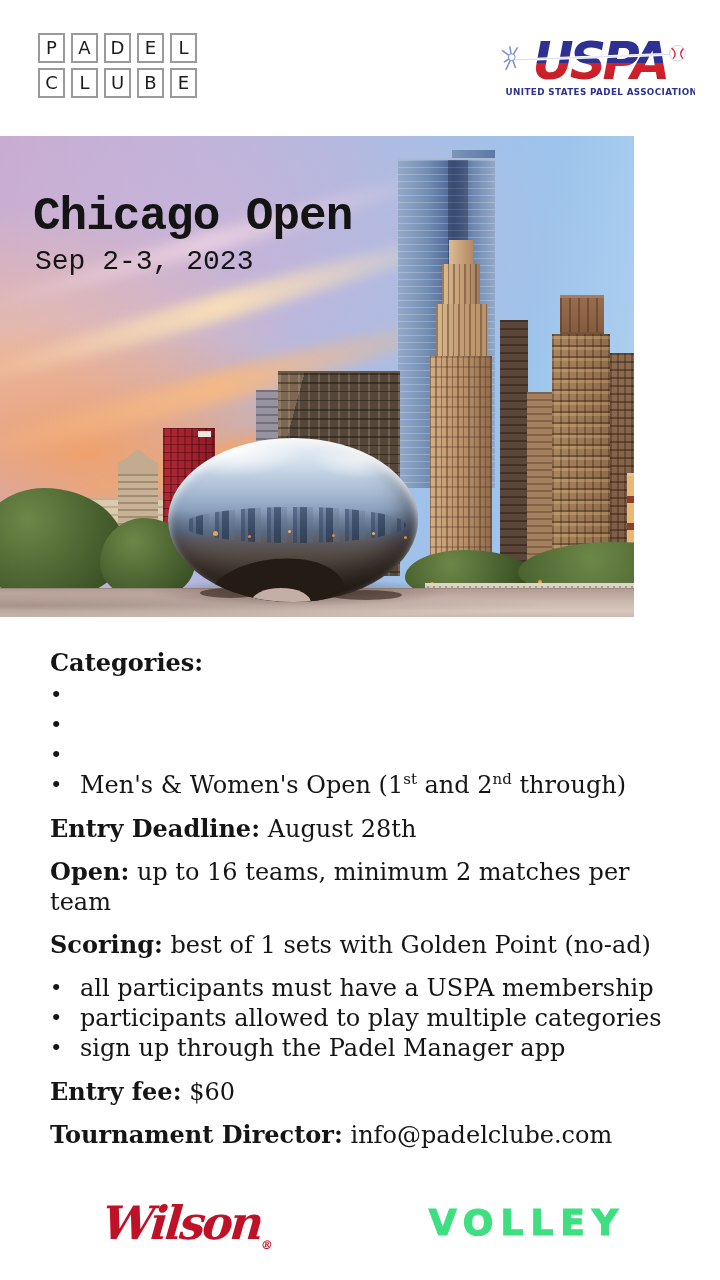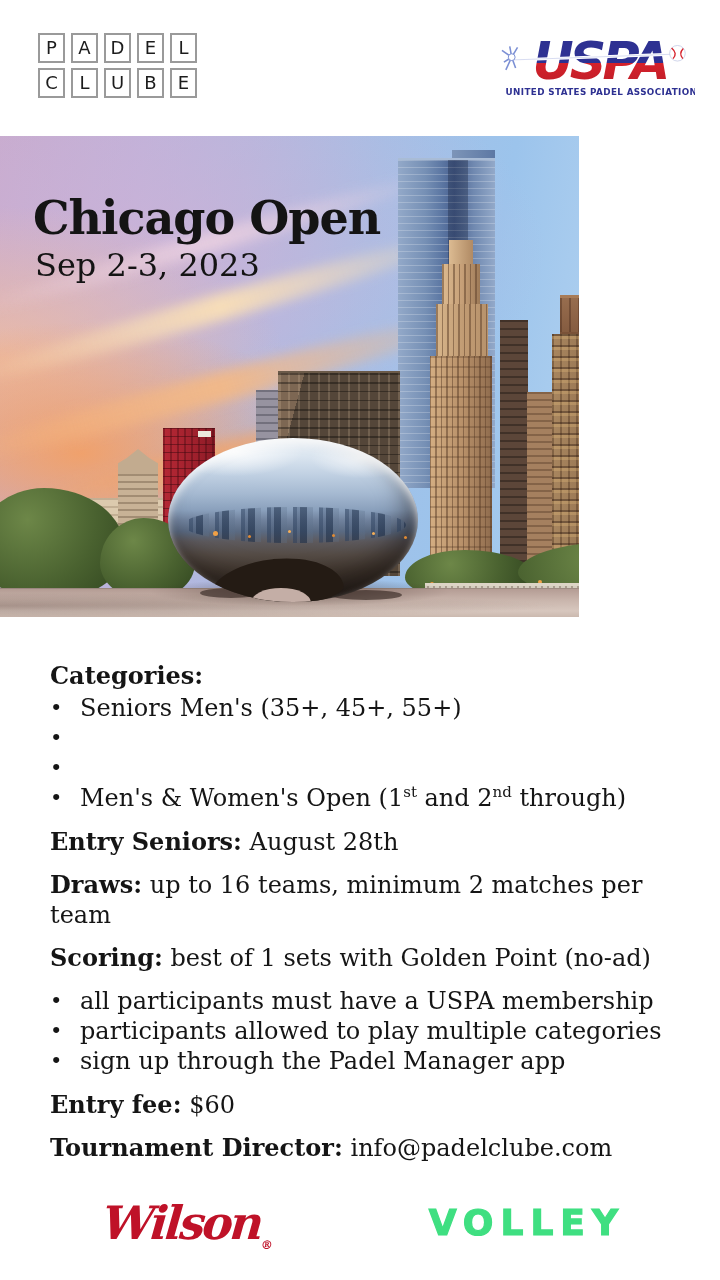--- a/index.html
+++ b/index.html
@@ -15,26 +15,27 @@
   .pc-row { display:flex; gap:6px; }
   .pc-box {
     width:27px; height:30px; border:2px solid #9a9a9a; background:#fff;
     display:flex; align-items:center; justify-content:center;
     font-family:"DejaVu Sans", sans-serif; font-size:18px; color:#1c1c1c; line-height:1;
   }
   .uspa-logo { position:absolute; right:25px; top:26px; }
 
   
   .hero {
-    position:absolute; left:0; top:136px; width:579px; height:481px; overflow:hidden;
+    position:absolute; left:0; top:136px; width:634px; height:481px; overflow:hidden;
     background:
       radial-gradient(ellipse 62% 38% at 14% 66%, rgba(246,158,92,.85), rgba(246,158,92,0) 72%),
       radial-gradient(ellipse 70% 45% at 0% 46%, rgba(246,190,150,.75), rgba(246,190,150,0) 70%),
       radial-gradient(ellipse 85% 55% at 28% 24%, rgba(208,178,214,.65), rgba(208,178,214,0) 78%),
       linear-gradient(100deg, #c7abce 0%, #beb2da 22%, #b4b7de 38%, #a4bfe6 58%, #9cc4ec 78%, #b2d2f0 100%);
+    font-family: Liberation Mono, monospace;
   }
   .hero * { position:absolute; }
   .streak { filter:blur(6px); border-radius:50%; }
   .s1 { left:-40px; top:96px;  width:500px; height:20px; transform:rotate(-16deg); background:linear-gradient(90deg, rgba(240,210,230,0), rgba(244,216,226,.7), rgba(240,210,230,0)); }
   .s2 { left:-50px; top:158px; width:540px; height:26px; transform:rotate(-16deg); background:linear-gradient(90deg, rgba(255,226,178,0), rgba(255,228,180,.85), rgba(255,226,178,0)); }
   .s3 { left:-60px; top:236px; width:560px; height:30px; transform:rotate(-15deg); background:linear-gradient(90deg, rgba(249,184,124,0), rgba(249,186,126,.8), rgba(249,184,124,0)); }
   .s4 { left:-30px; top:306px; width:500px; height:34px; transform:rotate(-15deg); background:linear-gradient(90deg, rgba(245,162,100,0), rgba(245,164,102,.75), rgba(245,162,100,0)); }
 
   .bld { position:absolute; }
   .blue-tower { left:398px; top:22px; width:97px; height:330px; z-index:2;
@@ -137,24 +138,24 @@
   .bean-glints { left:18%; top:57%; width:5px; height:5px; border-radius:50%; background:#f0a046;
     box-shadow:34px 3px 0 -1px #e08a34, 74px -2px 0 -1px #f4ae58, 118px 2px 0 -1px #e08a34, 158px 0 0 -1px #f4ae58, 190px 4px 0 -1px #e08a34; }
   .bean-arch { left:16%; bottom:-6px; width:54%; height:30%; background:#241b14;
     border-radius:50% 50% 45% 45% / 70% 70% 30% 30%; transform:rotate(-6deg); }
   .bean-gap { left:33%; bottom:-2px; width:24%; height:10%; background:#c4aea6;
     border-radius:50% 50% 0 0 / 90% 90% 0 0; }
   .contact-l { left:200px; top:452px; width:62px; height:10px; z-index:9; border-radius:50%; background:rgba(45,32,26,.6); }
   .contact-r { left:330px; top:454px; width:72px; height:10px; z-index:9; border-radius:50%; background:rgba(45,32,26,.6); }
 
   .hero-title { left:33px; top:55px; z-index:10; font-weight:bold; font-size:46px; letter-spacing:-1px; color:#141414; }
-  .hero-date  { left:35px; top:110px; z-index:10; font-size:32px; color:#141414; }
+  .hero-date  { left:35px; top:110px; z-index:10; font-size:28px; color:#141414; }
 
   
-  .info { position:absolute; left:0; top:617px; width:720px; padding:44px 40px 0 50px; font-size:24px; line-height:30px; }
+  .info { position:absolute; left:0; top:604px; width:720px; padding:44px 40px 0 50px; font-size:24px; line-height:30px; }
   .info p { margin:0 0 13px; }
   .info p.group-label { margin:0 0 2px; }
   .b { font-weight:bold; }
   .info ul { list-style:none; margin:0 0 14px; padding:0; }
   .info li { display:flex; line-height:30px; }
   .bullet { width:30px; flex:none; font-size:21px; }
   sup { font-size:15px; line-height:0; vertical-align:super; }
 
   
   .sponsors { position:absolute; left:0; top:1186px; width:720px; height:74px;
@@ -271,37 +272,36 @@
 
   <div class="hero-title">Chicago Open</div>
   <div class="hero-date">Sep 2-3, 2023</div>
 </div>
 
 <div class="info">
   <p class="group-label"><span class="b">Categories:</span></p>
   <ul>
     <li>
       <span class="bullet">•</span>
-      <span>Seniors Men's (35+, 45+, 55+)</span>
     </li>
     <li>
       <span class="bullet">•</span>
     </li>
     <li>
       <span class="bullet">•</span>
     </li>
     <li>
       <span class="bullet">•</span>
       <span><span>Men's &amp; Women's Open (1</span><sup>st</sup><span> and 2</span><sup>nd</sup><span> through)</span></span>
     </li>
   </ul>
 
-  <p><span class="b">Entry Seniors:</span><span> August 28th</span></p>
-
-  <p><span class="b">Draws:</span><span> up to 16 teams, minimum 2 matches per team</span></p>
+  <p><span class="b">Entry Deadline:</span><span> August 28th</span></p>
+
+  <p><span class="b">Open:</span><span> up to 16 teams, minimum 2 matches per team</span></p>
 
   <p><span class="b">Scoring:</span><span> best of 1 sets with Golden Point (no-ad)</span></p>
 
   <ul>
     <li>
       <span class="bullet">•</span>
       <span>all participants must have a USPA membership</span>
     </li>
     <li>
       <span class="bullet">•</span>

